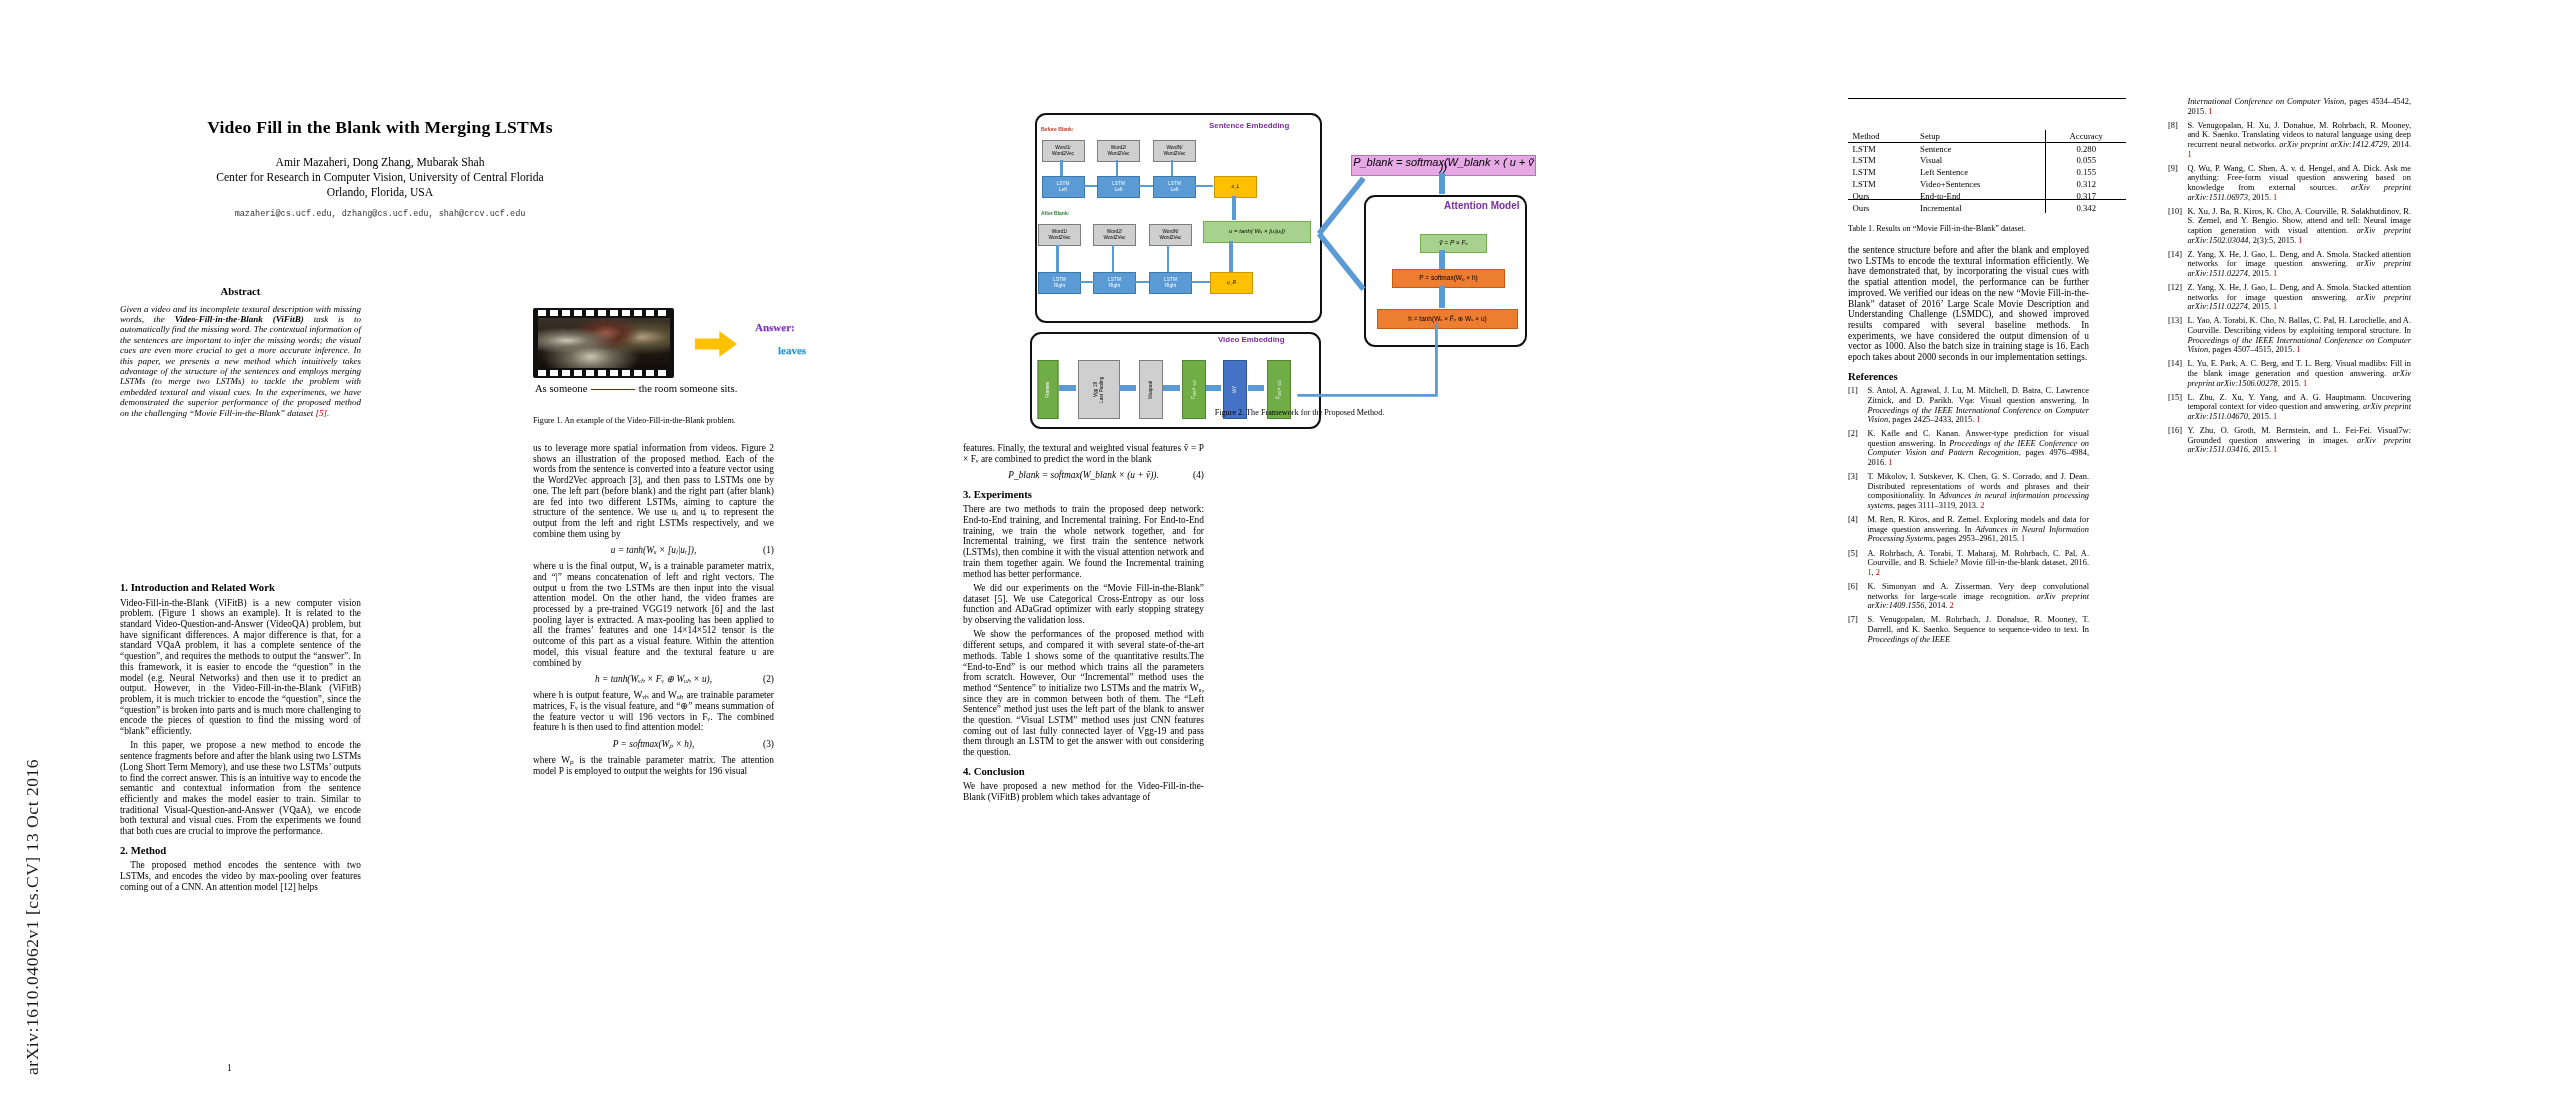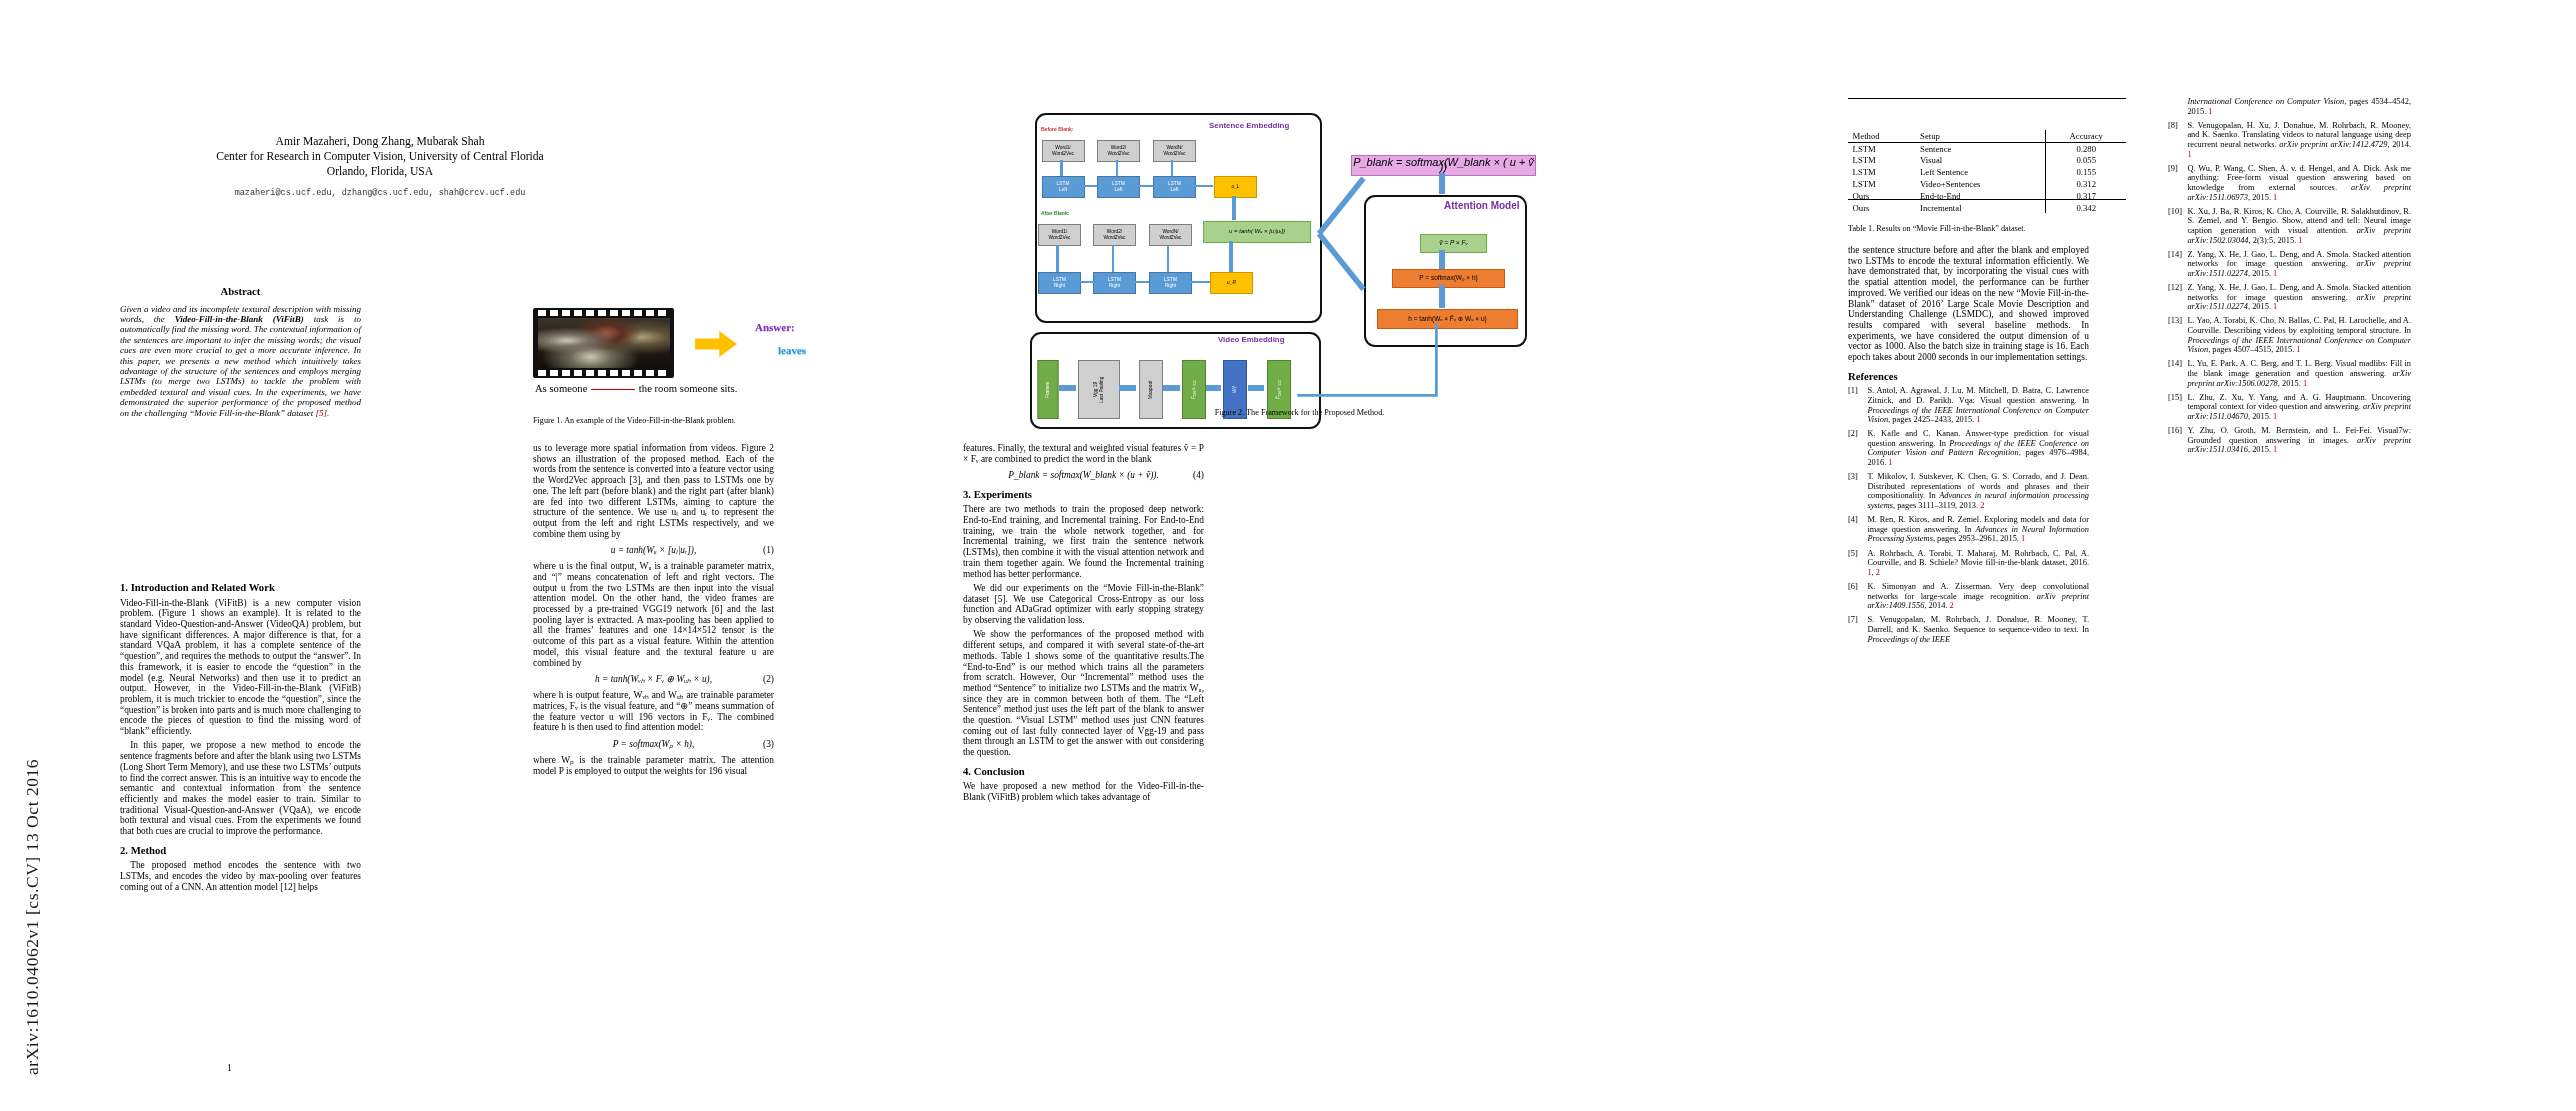--- a/index.html
+++ b/index.html
@@ -88,20 +88,21 @@
 </head>
 <body>
 
 <div class="page">
 
   <div class="arxiv-stamp-wrap">
     <div class="arxiv-stamp">arXiv:1610.04062v1  [cs.CV]  13 Oct 2016</div>
   </div>
 
   <div style="position:absolute;left:93px;top:117px;width:574px;">
+    <h1 class="title">Video Fill in the Blank with Merging LSTMs</h1>
     <div class="authors">
       <div>Amir Mazaheri, Dong Zhang, Mubarak Shah</div>
       <div>Center for Research in Computer Vision, University of Central Florida</div>
       <div>Orlando, Florida, USA</div>
     </div>
     <div class="emails">mazaheri@cs.ucf.edu, dzhang@cs.ucf.edu, shah@crcv.ucf.edu</div>
   </div>
 
   <div style="position:absolute;left:120px;top:285px;width:241px;">
     <h2 class="abs">Abstract</h2>

